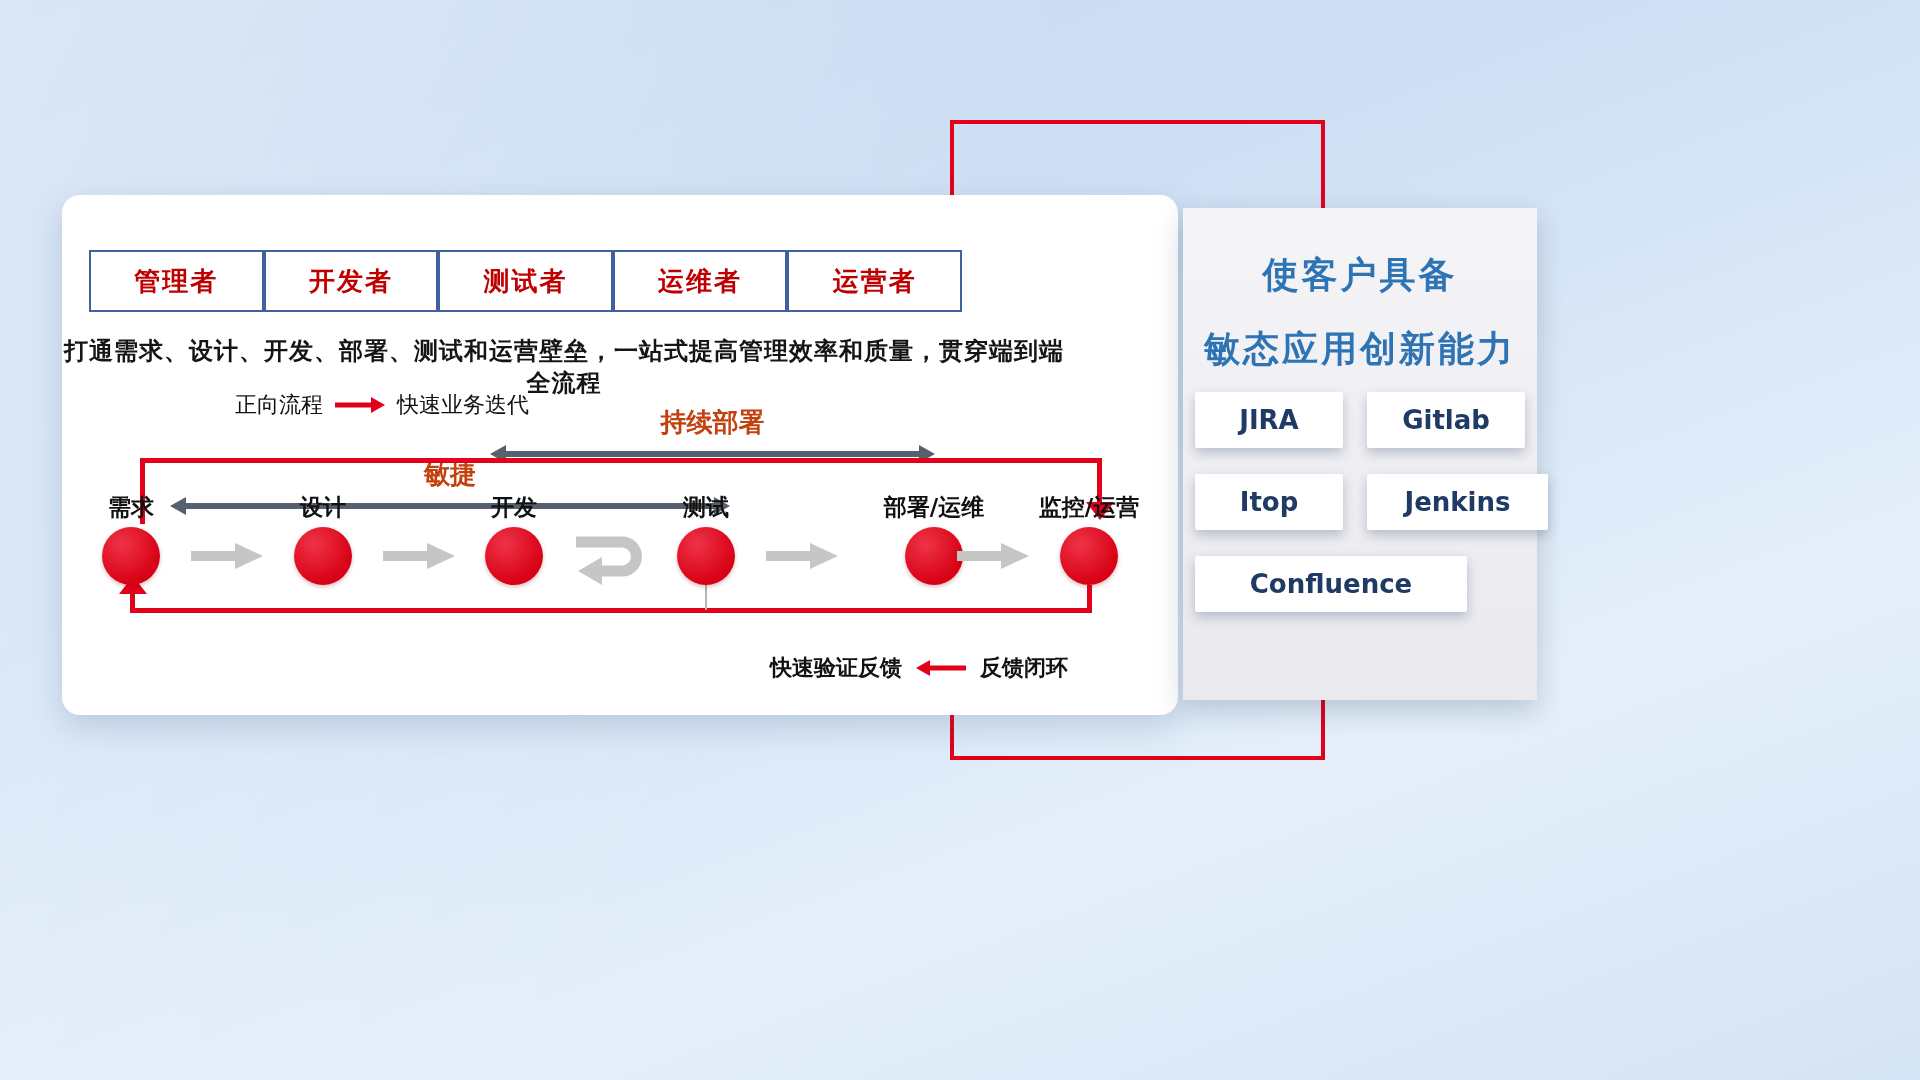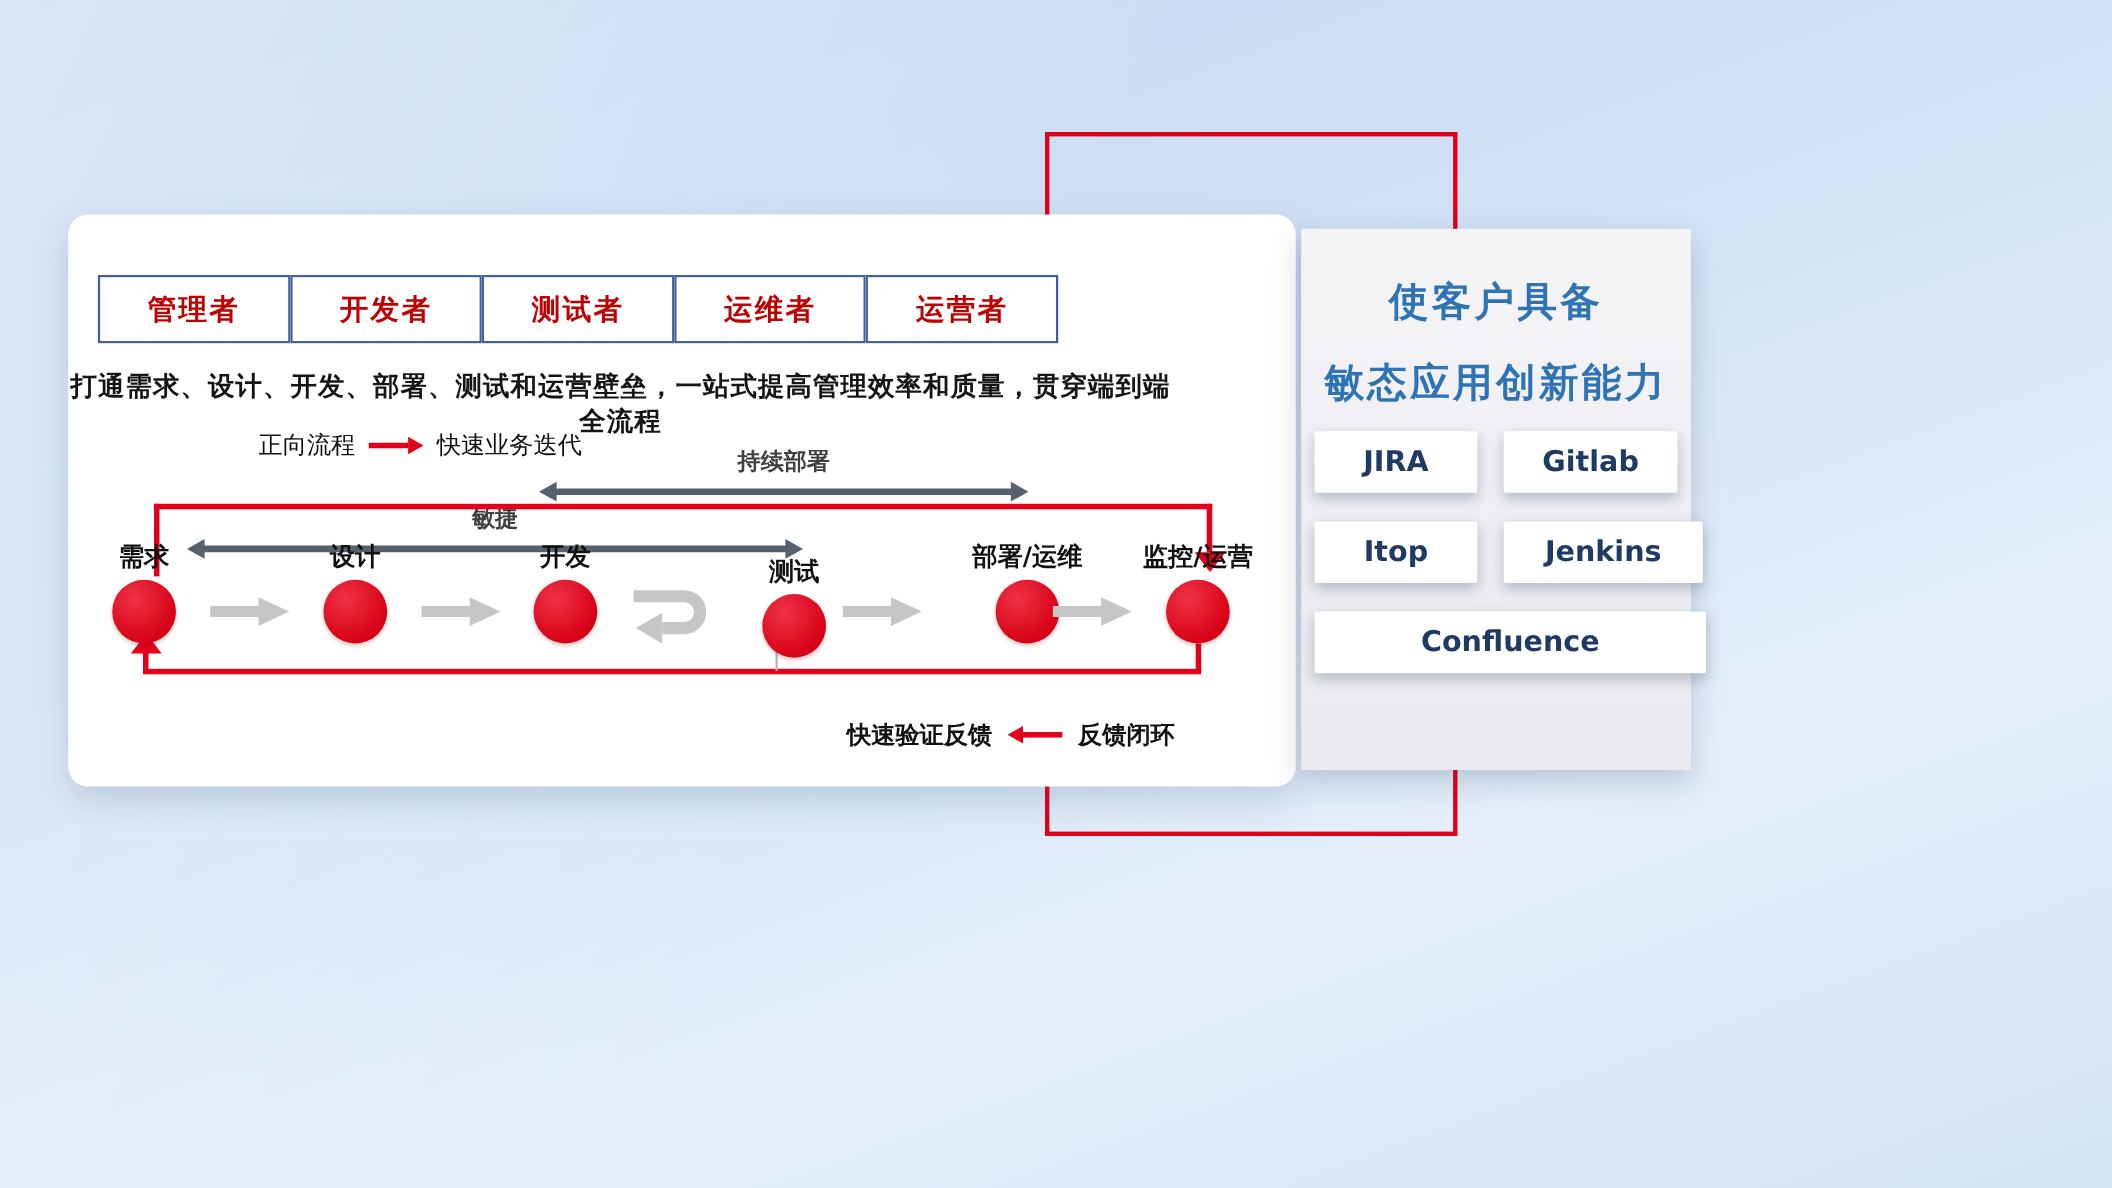--- a/index.html
+++ b/index.html
@@ -49,21 +49,21 @@
   .legend-forward {
     position:absolute; left:173px; top:195px; height:30px;
     display:flex; align-items:center; gap:12px;
     font-size:22px; font-weight:normal; color:#111;
   }
 
   
   .span-arrow-group {
     position:absolute; display:flex; flex-direction:column; align-items:center; gap:5px;
   }
-  .span-arrow-group .span-label { font-size:21px; font-weight:bold; color:#404040; }
+  .span-arrow-group .span-label { font-size:26px; font-weight:bold; color:#c2410c; }
   .cd-group   { left:428px; top:210px; width:445px; }
   .agile-group{ left:108px; top:262px; width:560px; }
 
   
   .red-seg { position:absolute; background:#e2001a; }
   .seg-top-h      { left:78px;  top:263px; width:962px; height:5px; }
   .seg-top-left-v { left:78px;  top:263px; width:5px;  height:66px; }
   .seg-top-right-v{ left:1035px;top:263px; width:5px;  height:44px; }
   .arrow-down {
     position:absolute; left:1024px; top:307px; width:0; height:0;
@@ -86,21 +86,21 @@
   .flow-stage { position:absolute; width:160px; text-align:center; }
   .flow-stage .stage-label {
     font-size:23px; font-weight:bold; color:#111; height:30px; line-height:30px;
   }
   .flow-stage .stage-circle {
     width:58px; height:58px; border-radius:50%; margin:5px auto 0;
     background:radial-gradient(circle at 35% 30%, #ef3347, #d70014 72%);
     box-shadow:0 2px 4px rgba(120,0,10,.25);
   }
   .stg-0{ left:-11px; top:297px; } .stg-1{ left:181px; top:297px; }
-  .stg-2{ left:372px; top:297px; } .stg-3{ left:580px; top:297px;margin-top:13px; }
+  .stg-2{ left:372px; top:297px; } .stg-3{ left:564px; top:297px; }
   .stg-4{ left:792px; top:297px; } .stg-5{ left:947px; top:297px; }
 
   .block-arrow { position:absolute; top:346px; width:72px; height:30px; }
   .ba-0{ left:129px; } .ba-1{ left:321px; } .ba-2{ left:704px; } .ba-3{ left:895px; }
   .loop-icon { position:absolute; left:506px; top:332px; width:84px; height:58px; }
 
   
   .legend-feedback {
     position:absolute; left:708px; top:458px; height:30px;
     display:flex; align-items:center; gap:14px;
@@ -122,21 +122,21 @@
   .tool-chip {
     position:absolute; height:56px; background:#fff; border-radius:2px;
     box-shadow:0 5px 12px rgba(40,60,90,.28);
     display:flex; align-items:center; justify-content:center;
     color:#203a66; font-weight:bold; font-size:26px;
   }
   .chip-jira      { left:12px;  top:184px; width:148px; }
   .chip-gitlab    { left:184px; top:184px; width:158px; }
   .chip-itop      { left:12px;  top:266px; width:148px; }
   .chip-jenkins   { left:184px; top:266px; width:181px; }
-  .chip-confluence{ left:12px;  top:348px; width:356px; }
+  .chip-confluence{ left:12px;  top:348px; width:272px; }
 </style>
 </head>
 <body>
 
 <div class="stage-canvas">
 
   <div class="red-frame"></div>
 
   <div class="main-card">
 

